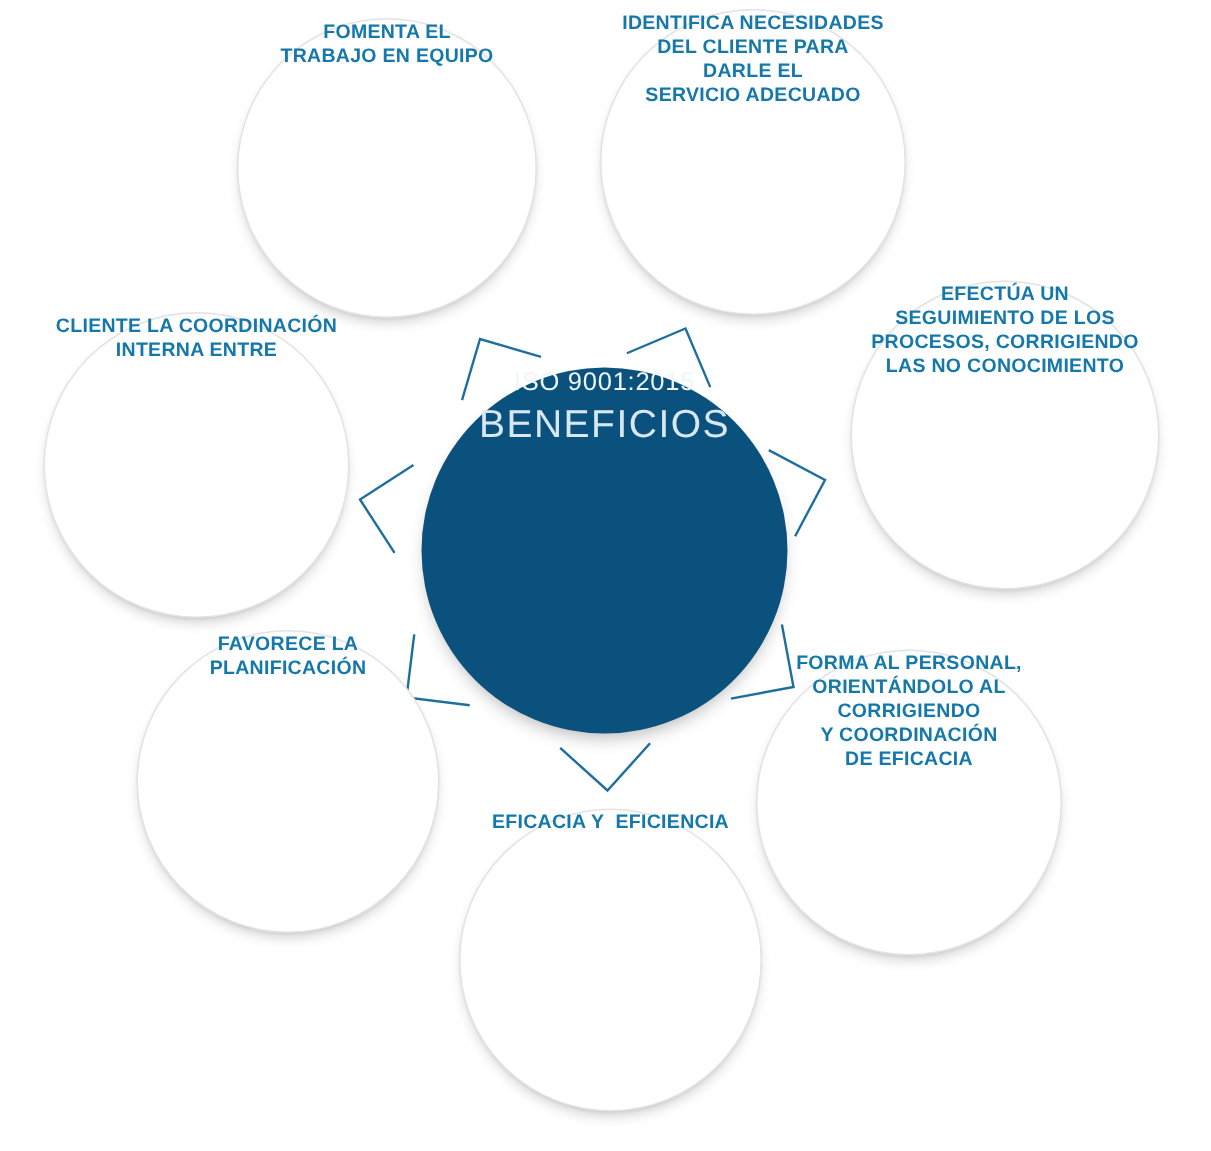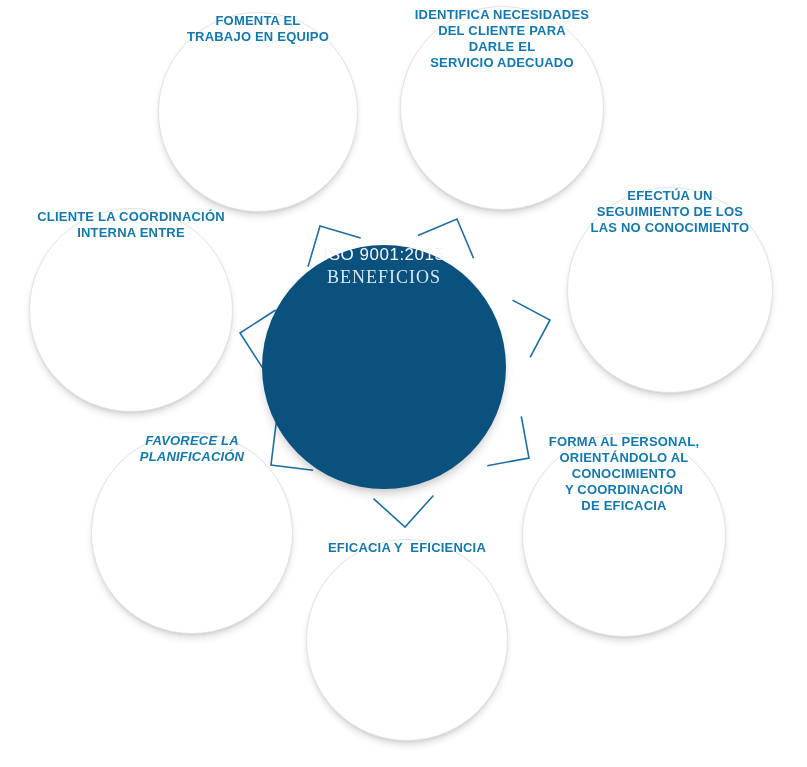--- a/index.html
+++ b/index.html
@@ -48,25 +48,24 @@
   .main {
     background: var(--center-fill, #0b517e);
     box-shadow: 0 6px 12px -4px rgba(0,0,0,0.30);
   }
   .center-standard {
     font-size: 17px;
     letter-spacing: 0.5px;
     color: var(--center-standard-text, #f0f5f9);
   }
   .center-title {
-    font-size: 18px;
+    font-size: 26px;
     letter-spacing: 1px;
     margin-top: 2px;
     color: var(--center-title-text, #d8e8f2);
-    font-family: Liberation Serif, serif;
   }
 </style>
 </head>
 <body>
 
 <div class="canvas">
 
   <svg class="chevron-layer" viewBox="0 0 807 767" width="807" height="767" xmlns="http://www.w3.org/2000/svg">
     <polyline class="chev" points="-30,-30 0,0 -30,30" transform="translate(320,226) rotate(-118.6)"></polyline>
     <polyline class="chev" points="-30,-30 0,0 -30,30" transform="translate(457,219) rotate(-67.9)"></polyline>
@@ -90,52 +89,53 @@
         <div>DEL CLIENTE PARA</div>
         <div>DARLE EL</div>
         <div>SERVICIO ADECUADO</div>
       </div>
   </div>
 
   <div class="circle sat" style="left:567px; top:187px; width:206px; height:206px;">
     <div class="sat-label">
         <div>EFECTÚA UN</div>
         <div>SEGUIMIENTO DE LOS</div>
+        <div>PROCESOS, CORRIGIENDO</div>
         <div>LAS NO CONOCIMIENTO</div>
       </div>
   </div>
 
   <div class="circle sat" style="left:29px; top:208px; width:204px; height:204px;">
     <div class="sat-label">
         <div>CLIENTE LA COORDINACIÓN</div>
         <div>INTERNA ENTRE</div>
       </div>
   </div>
 
-  <div class="circle sat" style="left:91px; top:432px; width:202px; height:202px;font-style:italic;">
+  <div class="circle sat" style="left:91px; top:420px; width:202px; height:202px;">
     <div class="sat-label">
         <div>FAVORECE LA</div>
         <div>PLANIFICACIÓN</div>
       </div>
   </div>
 
-  <div class="circle sat" style="left:522px; top:433px; width:204px; height:204px;">
+  <div class="circle sat" style="left:504px; top:433px; width:204px; height:204px;">
     <div class="sat-label">
         <div>FORMA AL PERSONAL,</div>
         <div>ORIENTÁNDOLO AL</div>
-        <div>CONOCIMIENTO</div>
+        <div>CORRIGIENDO</div>
         <div>Y COORDINACIÓN</div>
         <div>DE EFICACIA</div>
       </div>
   </div>
 
   <div class="circle sat" style="left:306px; top:539px; width:202px; height:202px;">
     <div class="sat-label">
         <div>EFICACIA Y  EFICIENCIA</div>
       </div>
   </div>
 
-  <div class="circle main" style="left:262px; top:245px; width:244px; height:244px;">
+  <div class="circle main" style="left:281px; top:245px; width:244px; height:244px;">
     <div class="center-standard">ISO 9001:2015</div>
     <div class="center-title">BENEFICIOS</div>
   </div>
 
 </div>
 
 </body></html>

